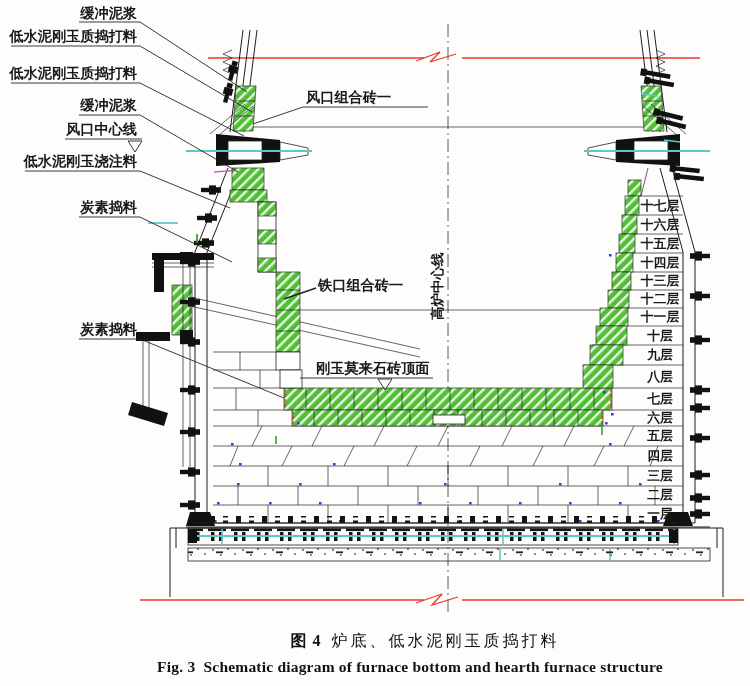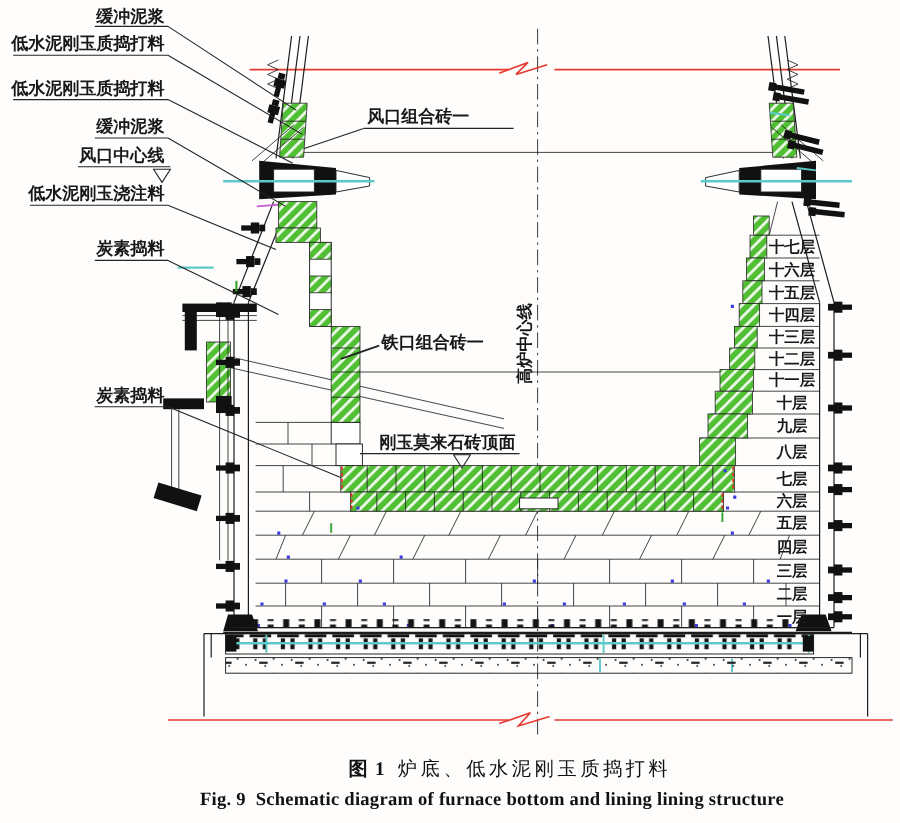--- a/index.html
+++ b/index.html
@@ -366,15 +366,15 @@
     <text class="lyr" x="660" y="403">七层</text>
     <text class="lyr" x="660" y="422">六层</text>
     <text class="lyr" x="660" y="440">五层</text>
     <text class="lyr" x="660" y="460">四层</text>
     <text class="lyr" x="660" y="480">三层</text>
     <text class="lyr" x="660" y="499">二层</text>
     <text class="lyr" x="660" y="518">一层</text>
   </g>
 </svg>
 
-<div class="cap-zh"><b>图 1</b><span>炉底、低水泥刚玉质捣打料</span></div>
-<div class="cap-en"><span>Fig. 9</span>&nbsp;&nbsp;<span>Schematic diagram of furnace bottom and lining lining structure</span></div>
+<div class="cap-zh"><b>图 4</b><span>炉底、低水泥刚玉质捣打料</span></div>
+<div class="cap-en"><span>Fig. 3</span>&nbsp;&nbsp;<span>Schematic diagram of furnace bottom and hearth furnace structure</span></div>
 </div>
 
 </body></html>

